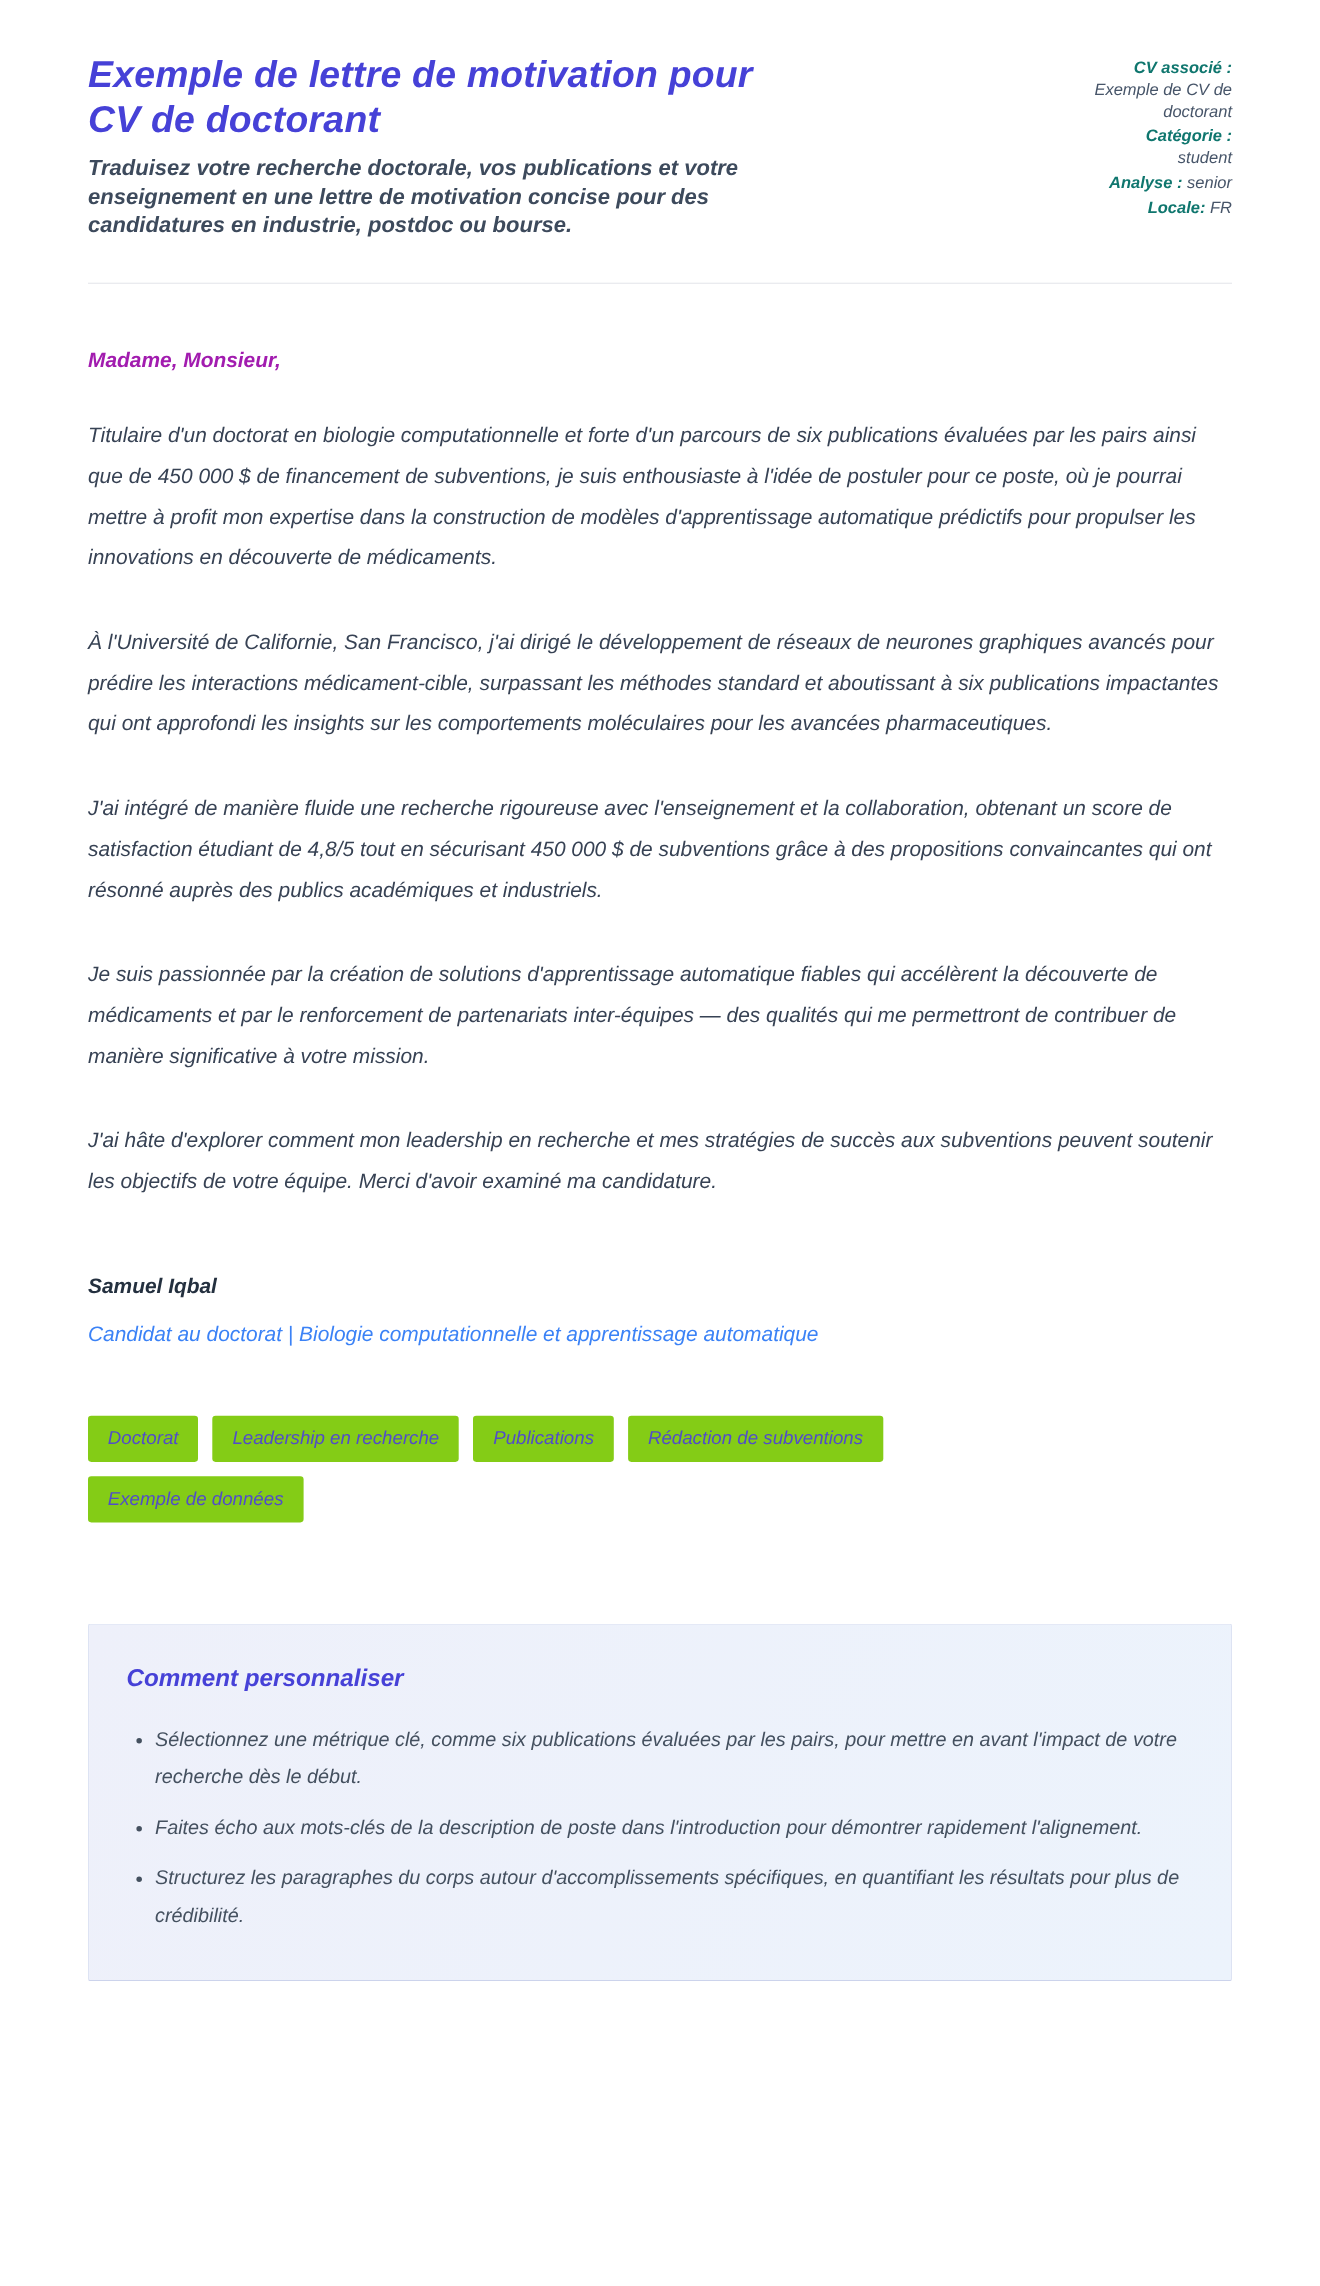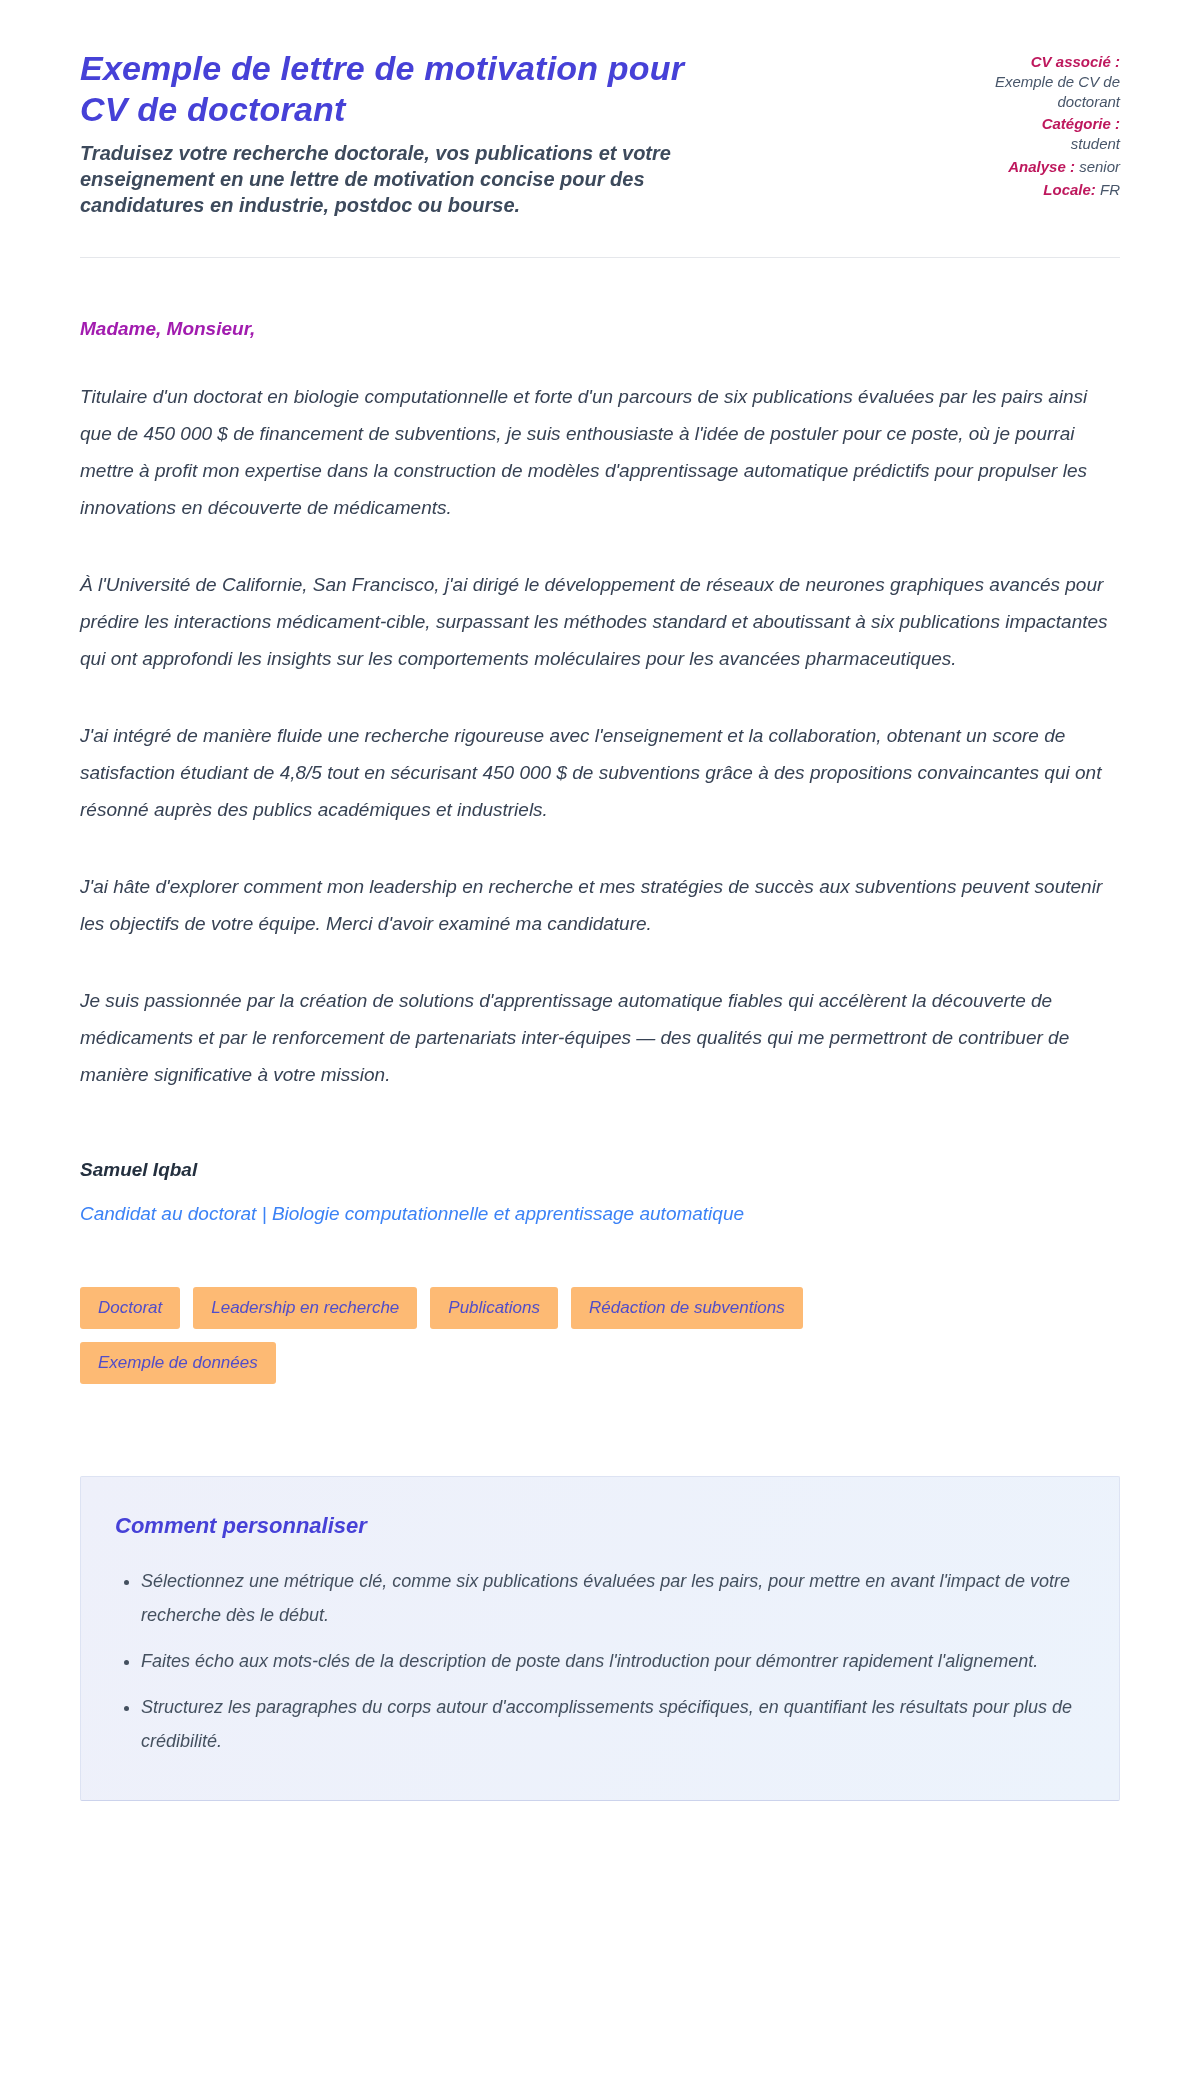--- a/index.html
+++ b/index.html
@@ -39,21 +39,21 @@
     line-height: 1.32;
   }
   .header-meta {
     width: 130px;
     text-align: right;
     font-size: 15px;
     line-height: 1.32;
     padding-top: 4px;
   }
   .meta-item { margin-bottom: 3px; }
-  .meta-label { font-weight: 700; color: #be185d; }
+  .meta-label { font-weight: 700; color: #0f766e; }
   .meta-value { color: #475569; }
 
   .divider {
     border: none;
     border-top: 1px solid #e5e7eb;
     margin-top: 38px;
   }
 
   
   .letter { margin-top: 60px; }
@@ -84,21 +84,21 @@
   
   .tags {
     margin-top: 62px;
     display: flex;
     flex-wrap: wrap;
     gap: 13px;
     max-width: 820px;
   }
   .tag {
     display: inline-block;
-    background: #fdba74;
+    background: #84cc16;
     color: #514dc9;
     font-size: 17px;
     padding: 11px 18px;
     border-radius: 3px;
     cursor: pointer;
   }
 
   
   .tipbox {
     margin-top: 92px;
@@ -156,22 +156,22 @@
     </aside>
   </header>
 
   <hr class="divider">
 
   <section class="letter">
     <p class="salutation">Madame, Monsieur,</p>
     <p class="body-paragraph">Titulaire d'un doctorat en biologie computationnelle et forte d'un parcours de six publications évaluées par les pairs ainsi que de 450 000 $ de financement de subventions, je suis enthousiaste à l'idée de postuler pour ce poste, où je pourrai mettre à profit mon expertise dans la construction de modèles d'apprentissage automatique prédictifs pour propulser les innovations en découverte de médicaments.</p>
     <p class="body-paragraph">À l'Université de Californie, San Francisco, j'ai dirigé le développement de réseaux de neurones graphiques avancés pour prédire les interactions médicament-cible, surpassant les méthodes standard et aboutissant à six publications impactantes qui ont approfondi les insights sur les comportements moléculaires pour les avancées pharmaceutiques.</p>
     <p class="body-paragraph">J'ai intégré de manière fluide une recherche rigoureuse avec l'enseignement et la collaboration, obtenant un score de satisfaction étudiant de 4,8/5 tout en sécurisant 450 000 $ de subventions grâce à des propositions convaincantes qui ont résonné auprès des publics académiques et industriels.</p>
+    <p class="body-paragraph">Je suis passionnée par la création de solutions d'apprentissage automatique fiables qui accélèrent la découverte de médicaments et par le renforcement de partenariats inter-équipes — des qualités qui me permettront de contribuer de manière significative à votre mission.</p>
     <p class="body-paragraph">J'ai hâte d'explorer comment mon leadership en recherche et mes stratégies de succès aux subventions peuvent soutenir les objectifs de votre équipe. Merci d'avoir examiné ma candidature.</p>
-    <p class="body-paragraph">Je suis passionnée par la création de solutions d'apprentissage automatique fiables qui accélèrent la découverte de médicaments et par le renforcement de partenariats inter-équipes — des qualités qui me permettront de contribuer de manière significative à votre mission.</p>
 
     <div class="signature">
       <p class="signature-name">Samuel Iqbal</p>
       <p class="signature-title">Candidat au doctorat | Biologie computationnelle et apprentissage automatique</p>
     </div>
   </section>
 
   <div class="tags">
     <span class="tag">Doctorat</span>
     <span class="tag">Leadership en recherche</span>

